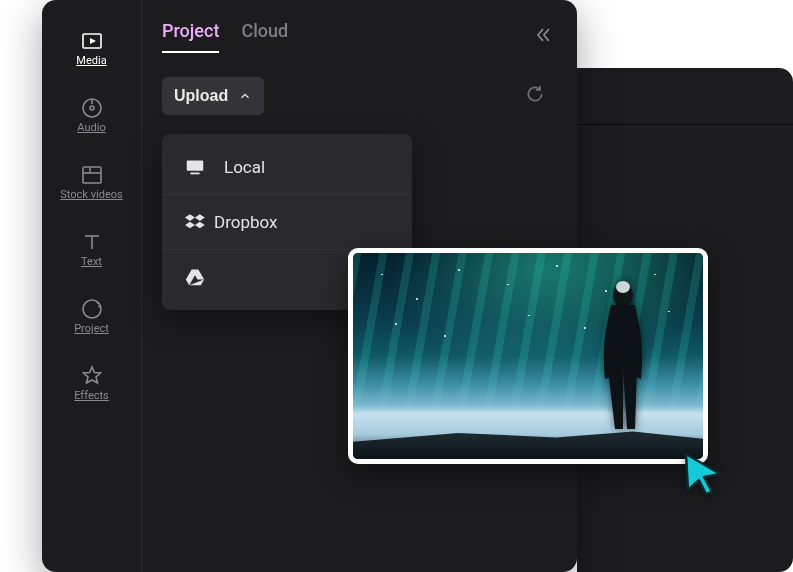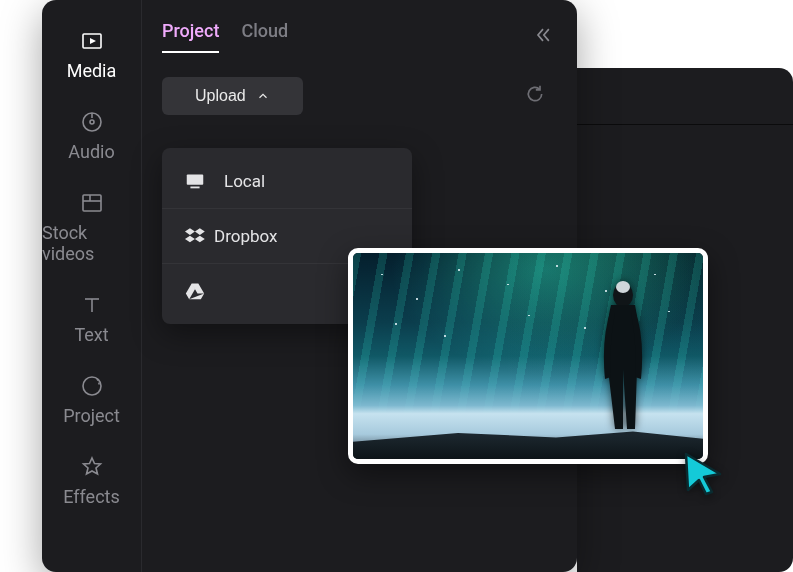--- a/index.html
+++ b/index.html
@@ -30,26 +30,26 @@
   
   .sidebar {
     width: 100px;
     border-right: 1px solid #2a2a2e;
     display: flex; flex-direction: column; align-items: center;
     padding-top: 20px;
     gap: 12px;
   }
   .side-item {
     display: flex; flex-direction: column; align-items: center;
-    gap: 6px;
     color: #8a8a90;
-    font-size: 18px;
+    font-size: 11px;
     cursor: pointer;
     padding: 8px 0;
     width: 100%;
+    text-decoration: underline;
   }
   .side-item.active { color: #fff; }
   .side-item.active .iconbox svg { stroke: #fff; fill: none; }
   .side-item.active .iconbox svg .fillw { fill: #fff; }
   .iconbox { width: 26px; height: 26px; display: flex; align-items: center; justify-content: center; }
   .iconbox svg { stroke: #8a8a90; stroke-width: 1.6; fill: none; }
   .side-item.active .iconbox svg { stroke: #fff; }
 
   
   .main {
@@ -81,37 +81,38 @@
   }
   .upload-row {
     display: flex; align-items: center; justify-content: space-between;
     margin-top: 24px;
   }
   .upload-btn {
     background: #343438;
     color: #eaeaea;
     border: none;
     border-radius: 6px;
-    padding: 10px 33px;
+    padding: 10px 12px;
     font-size: 16px;
     display: flex; align-items: center; gap: 10px;
     cursor: pointer;
+    font-weight: bold;
   }
   .upload-btn .chev { display: inline-flex; }
   .refresh-btn {
     color: #6e6e74;
     cursor: pointer;
     padding: 6px;
     margin-right: 6px;
   }
 
   
   .dropdown {
     position: absolute;
-    left: 20px; top: 148px;
+    left: 20px; top: 134px;
     width: 250px;
     background: #2a2a2e;
     border-radius: 8px;
     box-shadow: 0 10px 30px rgba(0,0,0,0.4);
     padding: 6px 0;
   }
   .dd-item {
     display: flex; align-items: center; gap: 18px;
     padding: 16px 22px;
     color: #e4e4e6;

